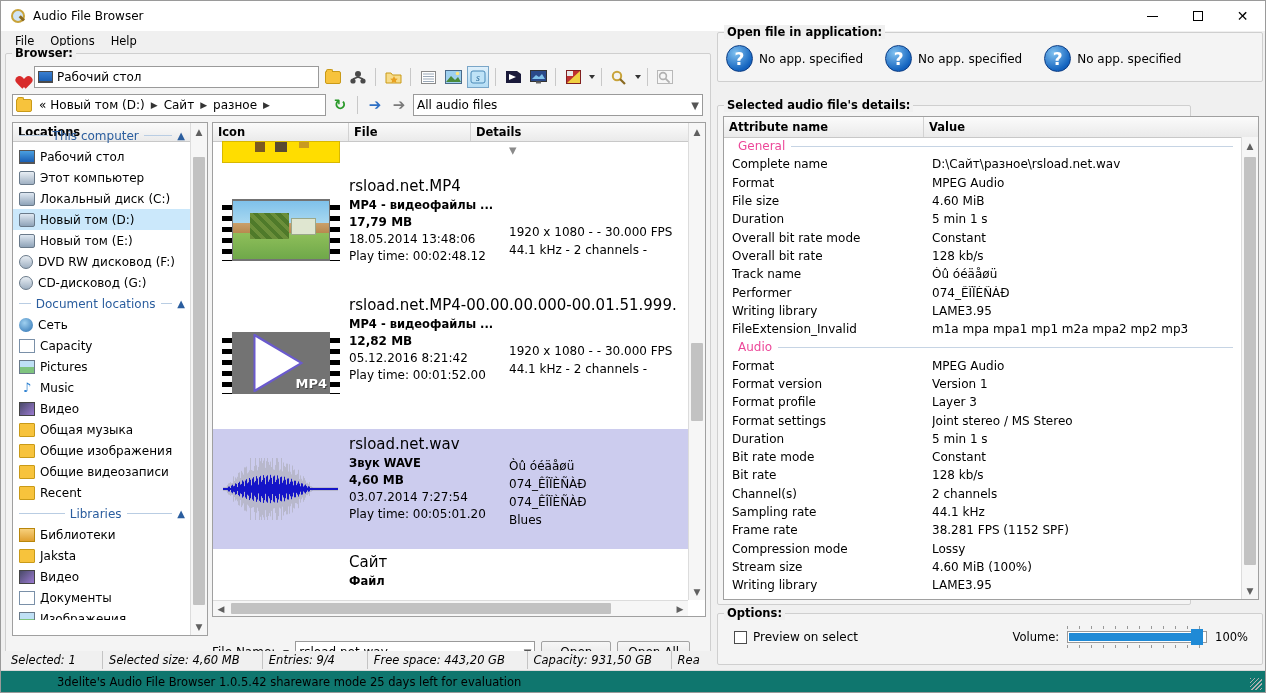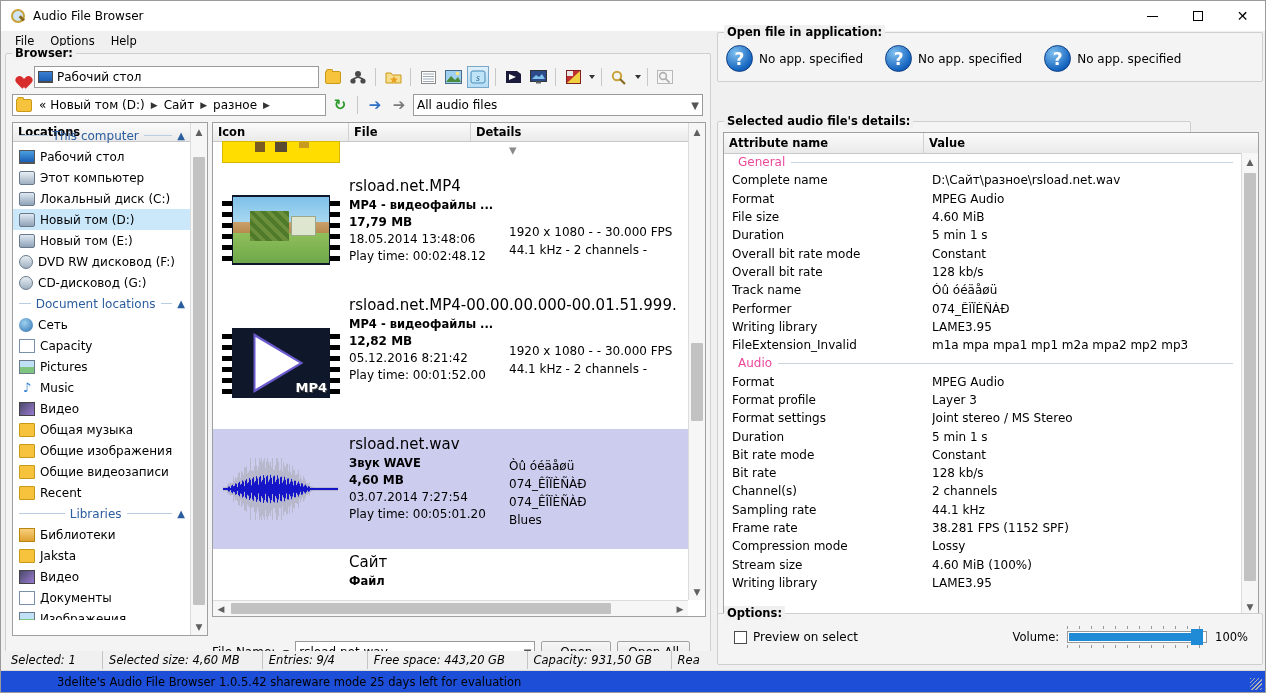--- a/index.html
+++ b/index.html
@@ -90,21 +90,21 @@
   .fcol-det{flex:1;padding-top:4px;}
   .fname{font-size:15px;white-space:nowrap;}
   .ftype{font-size:11.5px;font-weight:bold;margin-top:3px;}
   .fsize{font-size:12px;font-weight:bold;margin-top:3px;}
   .fdate{font-size:12px;margin-top:3px;}
   .fplay{font-size:12px;margin-top:3px;}
   .dline{font-size:12px;margin-bottom:4px;white-space:nowrap;}
   .chev-dn{color:#8a8a8a;font-size:15px;}
 
   
-  .film{width:118px;height:70px;background:#0f172a;position:relative;box-sizing:border-box;overflow:hidden;}
+  .film{width:118px;height:62px;background:#737373;position:relative;box-sizing:border-box;overflow:hidden;}
   .film .perf{position:absolute;top:0;width:10px;height:100%;background:
       repeating-linear-gradient(#fff 0 6px,#000 6px 11px);}
   .film .perf.l{left:0;}
   .film .perf.r{right:0;}
   .film .inner{position:absolute;left:11px;right:11px;top:2px;bottom:2px;overflow:hidden;}
   .mc-art{width:100%;height:100%;background:
       linear-gradient(#7fc1ea,#a8d8f0 38%,#caa06a 38%,#b8894f 55%,#8fbf5a 55%,#6fa84a 100%);position:relative;}
   .mc-art:before{content:"";position:absolute;left:18%;top:22%;width:40%;height:45%;background:
      repeating-linear-gradient(45deg,#6b8f3a 0 4px,#4f7a2a 4px 8px);}
   .mc-art:after{content:"";position:absolute;left:60%;top:30%;width:26%;height:30%;background:#dfe6d0;border:1px solid #9aa88a;box-sizing:border-box;}
@@ -134,41 +134,41 @@
   #statusbar{position:absolute;left:4px;top:650px;width:706px;height:18px;background:#f0f0f0;display:flex;align-items:center;font-size:11.5px;}
   .st-cell{height:18px;line-height:18px;padding:0 6px;border-right:1px solid #c4c4c4;box-sizing:border-box;overflow:hidden;white-space:nowrap;font-style:italic;}
 
   
   #openapp-group{left:716px;top:31px;width:546px;height:50px;}
   .appbtns{position:absolute;left:8px;top:12px;display:flex;align-items:center;}
   .appbtn{display:flex;align-items:center;margin-right:22px;}
   .qmark{width:27px;height:27px;border-radius:50%;background:radial-gradient(circle at 34% 28%,#7fc0ef,#1565c0 70%,#0d47a1);border:1px solid #0b3c84;color:#fff;font-weight:bold;font-size:17px;display:flex;align-items:center;justify-content:center;margin-right:6px;box-sizing:border-box;}
   .appname{font-size:12px;}
 
-  #details-group{left:716px;top:104px;width:474px;height:500px;margin-top:16px;}
+  #details-group{left:716px;top:104px;width:474px;height:500px;}
   #details-list{position:absolute;left:5px;top:10px;width:536px;height:484px;background:#fff;border:1px solid #a0a0a0;box-sizing:border-box;overflow:hidden;}
   #dt-body{position:absolute;left:0;top:20px;right:17px;bottom:0;overflow:hidden;}
   .drow{height:18.3px;display:flex;align-items:center;font-size:12px;}
   .dname{width:200px;padding-left:8px;flex:none;white-space:nowrap;overflow:hidden;}
   .dval{flex:1;white-space:nowrap;overflow:hidden;}
   .dsec{height:18.3px;display:flex;align-items:center;gap:6px;padding-left:14px;padding-right:8px;color:#ec4899;font-size:12px;}
   .dsec .ln{flex:1;height:1px;background:#c6d4e4;}
 
   #options-group{left:716px;top:612px;width:546px;height:52px;}
   .chk{width:13px;height:13px;border:1px solid #4a4a4a;background:#fff;box-sizing:border-box;margin-right:6px;flex:none;}
   .optrow{position:absolute;left:16px;top:16px;display:flex;align-items:center;font-size:12px;}
   .volrow{position:absolute;right:14px;top:12px;display:flex;align-items:center;gap:8px;}
   .slider{width:140px;height:22px;position:relative;}
   .slider .trk{position:absolute;left:0;right:0;top:5px;height:12px;border:1px solid #9a9a9a;background:#fff;box-sizing:border-box;}
   .slider .fill{position:absolute;left:2px;top:7px;height:8px;width:124px;background:#1f8ad6;}
   .slider .knob{position:absolute;left:124px;top:3px;width:12px;height:16px;background:#1f8ad6;}
   .slider .ticks{position:absolute;left:0;right:0;top:0;height:3px;background:repeating-linear-gradient(90deg,#999 0 1px,transparent 1px 12px);}
   .slider .ticks.b{top:19px;}
 
-  #bottom-status{position:absolute;left:0;bottom:0;width:1264px;height:22px;background:#1d4ed8;border-top:1px solid #d8d8d8;display:flex;align-items:center;box-sizing:border-box;}
+  #bottom-status{position:absolute;left:0;bottom:0;width:1264px;height:22px;background:#0f766e;border-top:1px solid #d8d8d8;display:flex;align-items:center;box-sizing:border-box;}
   #bottom-status .msg{margin-left:56px;font-size:11.5px;}
   .grip{position:absolute;right:3px;bottom:2px;width:12px;height:12px;background:
      repeating-linear-gradient(135deg,#b0b0b0 0 1px,transparent 1px 3px);}
 </style>
 </head>
 <body>
 
 <div class="app">
 
   <div class="titlebar">
@@ -846,20 +846,24 @@
           </div>
           <div class="dsec">
             <span>Audio</span>
             <span class="ln"></span>
           </div>
           <div class="drow">
             <div class="dname">Format</div>
             <div class="dval">MPEG Audio</div>
           </div>
           <div class="drow">
+            <div class="dname">Format version</div>
+            <div class="dval">Version 1</div>
+          </div>
+          <div class="drow">
             <div class="dname">Format profile</div>
             <div class="dval">Layer 3</div>
           </div>
           <div class="drow">
             <div class="dname">Format settings</div>
             <div class="dval">Joint stereo / MS Stereo</div>
           </div>
           <div class="drow">
             <div class="dname">Duration</div>
             <div class="dval">5 min 1 s</div>

